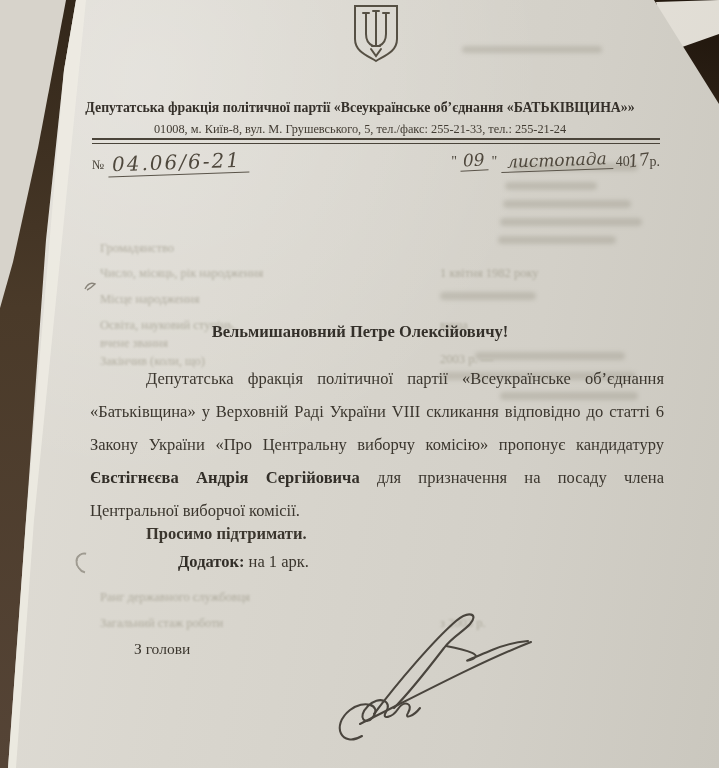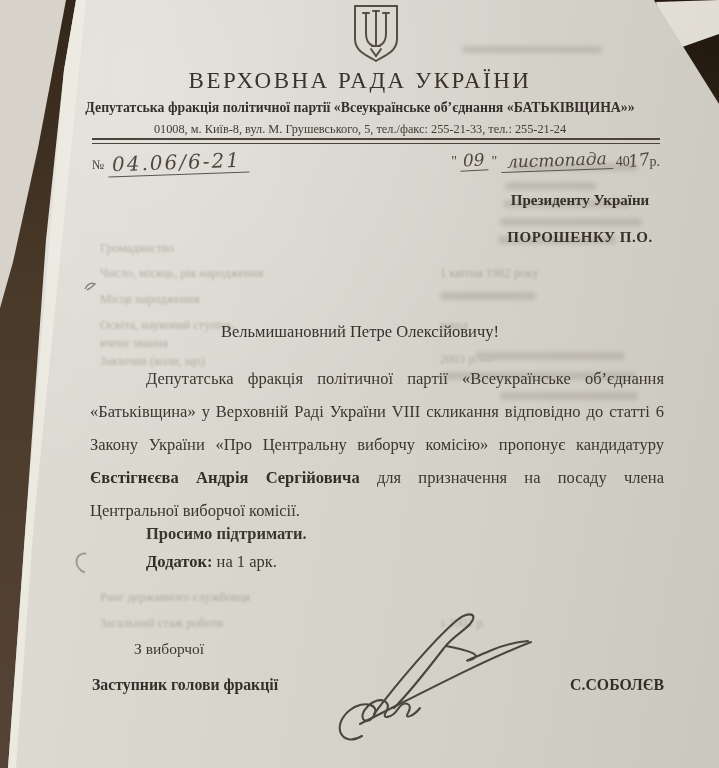--- a/index.html
+++ b/index.html
@@ -56,28 +56,28 @@
   .date-part{color:#4a443a;font-size:14px;}
   .d-day{display:inline-block;font-size:17px;border-bottom:1.5px solid #5a544a;padding:0 3px;transform:rotate(-3deg);}
   .d-month{display:inline-block;font-size:17px;border-bottom:1.5px solid #5a544a;padding:0 6px;transform:rotate(-2deg);}
   .d-year{display:inline-block;font-size:17px;margin-left:-2px;transform:rotate(-8deg);}
 
   .recipient{position:absolute;left:455px;top:192px;width:250px;text-align:center;
        font-size:15px;font-weight:bold;color:#35302a;}
   .recipient .r2{margin-top:20px;letter-spacing:.5px;}
 
   .salut{position:absolute;left:75px;top:322px;width:570px;text-align:center;
-       font-size:16.5px;font-weight:normal;color:#34302a;}
+       font-size:16.5px;font-weight:bold;color:#34302a;}
 
   .para{position:absolute;left:90px;top:362px;width:574px;font-size:16.5px;
        line-height:33px;text-align:justify;text-indent:56px;color:#3b362e;}
   .para b{color:#322e28;}
   .line-ind{position:absolute;left:146px;font-size:16.5px;color:#3b362e;}
   .req{top:524px;font-weight:bold;}
-  .att{top:552px;}
+  .att{top:552px;margin-left:32px;}
   .att b{color:#322e28;}
 
   .regards{position:absolute;left:134px;top:640px;font-size:15.5px;color:#3b362e;}
   .bottomrow{position:absolute;left:92px;top:676px;width:572px;display:flex;
        justify-content:space-between;font-size:15.8px;font-weight:bold;color:#332f29;}
 
   .sig{position:absolute;left:318px;top:596px;}
 
   
   .bleed{position:absolute;font-size:12.5px;color:#8e8a78;opacity:.55;
@@ -132,57 +132,48 @@
         <path d="M4 3 H46 V36 C46 49 33 53 25 58 C17 53 4 49 4 36 Z"></path>
         <path d="M25 8 V42"></path>
         <path d="M15 10 V31 Q15 40 22 43"></path>
         <path d="M35 10 V31 Q35 40 28 43"></path>
         <path d="M20 46 L25 53 L30 46"></path>
         <path d="M22 8 H28 M12 10 H18 M32 10 H38"></path>
         <path d="M21 43 H29"></path>
       </svg>
     </div>
 
-    <div class="org">ВЕРХОВНА РАДА УКРАЇНИ</div>
     <div class="faction">Депутатська фракція політичної партії «Всеукраїнське об’єднання «БАТЬКІВЩИНА»»</div>
     <div class="addr">01008, м. Київ-8, вул. М. Грушевського, 5, тел./факс: 255-21-33, тел.: 255-21-24</div>
     <div class="rule"></div>
 
     <div class="refrow">
       <div>
         <span class="no-label">№</span>
         <span class="hand no-val">04.06/6-21</span>
       </div>
       <div>
         <span class="date-part">"</span>
         <span class="hand d-day">09</span>
         <span class="date-part">"</span>
         <span class="hand d-month">листопада</span>
         <span class="date-part">40</span><span class="hand d-year">17</span><span class="date-part">р.</span>
       </div>
     </div>
 
-    <div class="recipient">
-      <div class="r1">Президенту України</div>
-      <div class="r2">ПОРОШЕНКУ П.О.</div>
-    </div>
 
     <div class="salut">Вельмишановний Петре Олексійовичу!</div>
 
     <div class="para"><span>Депутатська фракція політичної партії «Всеукраїнське об’єднання «Батьківщина» у Верховній Раді України VIII скликання відповідно до статті 6 Закону України «Про Центральну виборчу комісію» пропонує кандидатуру </span><b>Євстігнєєва Андрія Сергійовича</b><span> для призначення на посаду члена Центральної  виборчої комісії.</span></div>
 
     <div class="line-ind req">Просимо підтримати.</div>
     <div class="line-ind att"><b>Додаток:</b> <span>на 1 арк.</span></div>
 
-    <div class="regards">З виборчої</div>
+    <div class="regards">З голови</div>
 
-    <div class="bottomrow">
-      <span>Заступник голови фракції</span>
-      <span>С.СОБОЛЄВ</span>
-    </div>
 
     <div class="sig">
       <svg width="230" height="160" viewBox="0 0 230 160" fill="none" stroke="#37322b" stroke-width="2.1" stroke-linecap="round" opacity="0.88">
         <path d="M44 140 C24 152 12 130 32 114 C46 103 64 109 55 121 C48 130 38 122 50 110 C61 99 75 105 68 116 C63 124 74 122 80 113 C86 104 96 107 90 117 C86 123 95 121 102 112"></path>
         <path d="M56 118 C80 86 116 44 138 25 C151 14 161 18 152 28 C146 35 134 41 126 52 C106 78 88 100 76 112"></path>
         <path d="M42 128 C102 98 162 66 213 46"></path>
         <path d="M128 50 C148 54 168 59 152 64 C142 67 160 60 174 54 C186 49 198 46 210 45"></path>
       </svg>
     </div>
 

